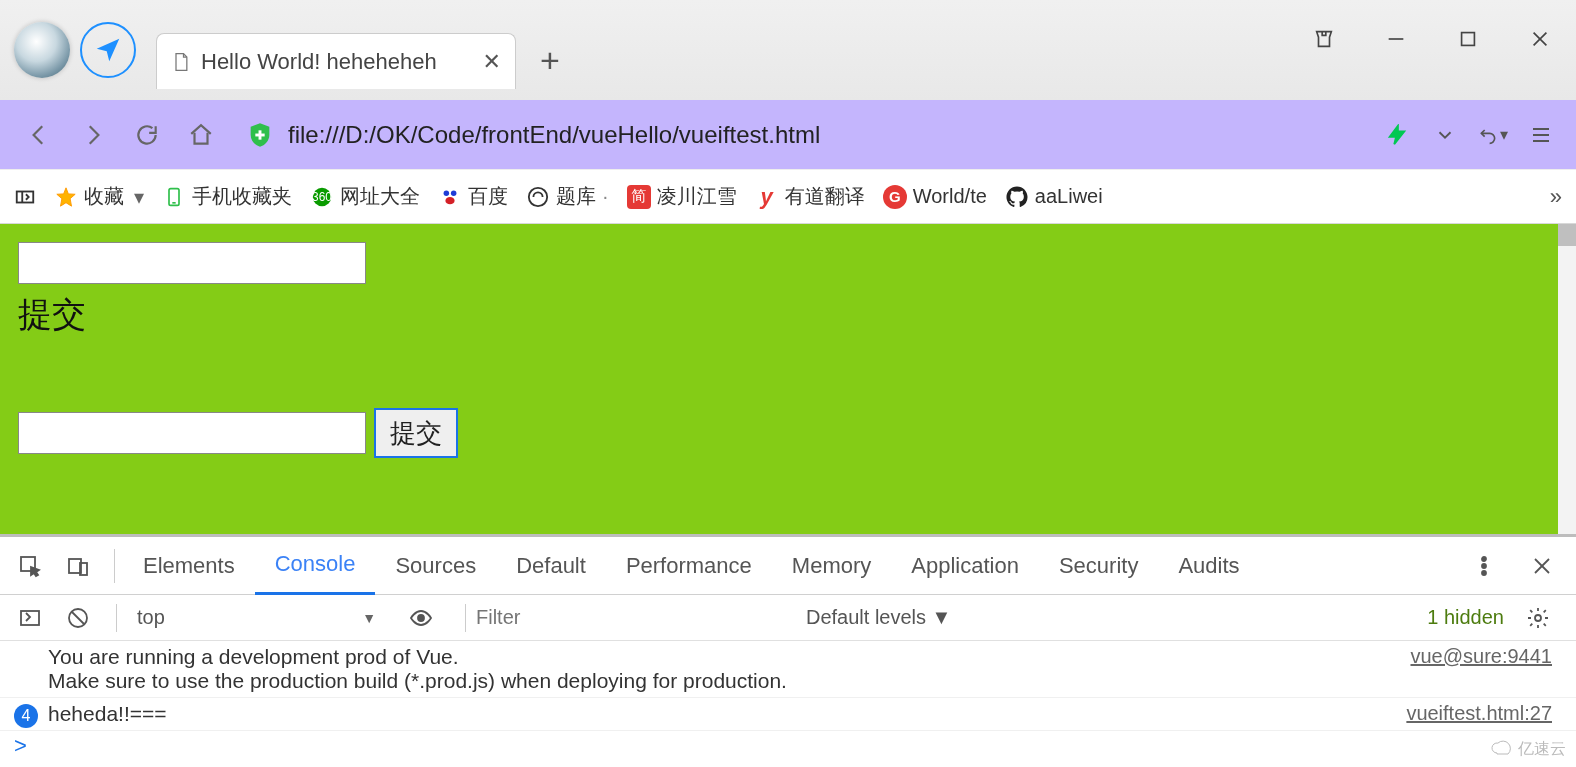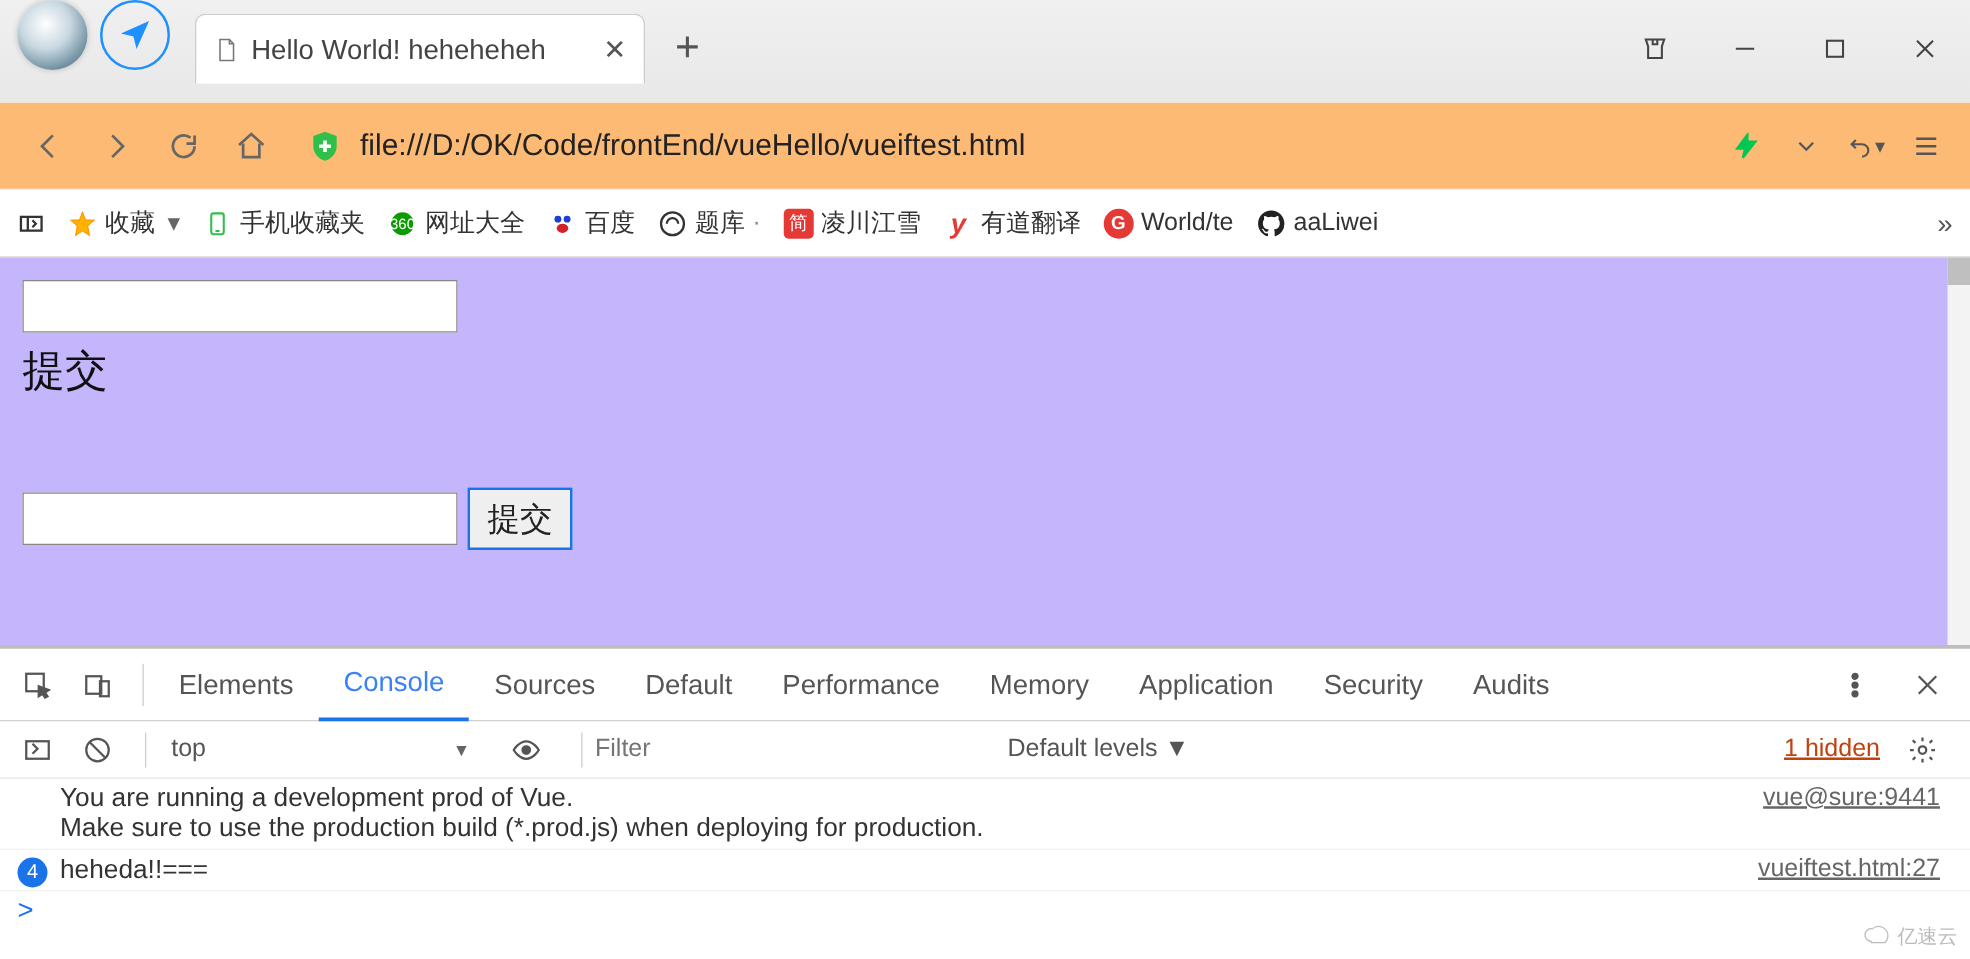--- a/index.html
+++ b/index.html
@@ -1,49 +1,49 @@
 <!DOCTYPE html>
 <html><head>
 <meta charset="utf-8">
 <style>
 *{margin:0;padding:0;box-sizing:border-box;font-family:"Microsoft YaHei","Segoe UI",Arial,sans-serif;}
 body{width:1576px;height:767px;background:#fff;overflow:hidden;font-size:16px;color:#333;position:relative;}
 
-.topbar{height:82px;background:linear-gradient(#f0f0f0,#e8e8e8);display:flex;align-items:flex-start;position:relative;}
+.topbar{height:100px;background:linear-gradient(#f0f0f0,#e8e8e8);display:flex;align-items:center;position:relative;}
 .avatar{width:56px;height:56px;border-radius:50%;margin:0 10px 0 14px;background:radial-gradient(circle at 40% 35%,#fff 0%,#c8d8e0 40%,#7a98a8 70%,#3a5a6a 100%);box-shadow:0 0 5px rgba(0,0,0,.2);}
 .rocket{width:56px;height:56px;border-radius:50%;border:2px solid #1e90ff;display:flex;align-items:center;justify-content:center;margin-right:20px;}
 .rocket svg{width:30px;height:30px;fill:#1e90ff;}
 .tab{height:56px;background:#fff;border:1px solid #ccc;border-bottom:none;border-radius:8px 8px 0 0;display:flex;align-items:center;padding:0 14px;min-width:360px;position:relative;top:11px;}
 .tab .favicon{width:20px;height:20px;margin-right:10px;}
 .tab .favicon svg{width:20px;height:20px;stroke:#777;fill:none;stroke-width:1.5;}
 .tab .title{font-size:22px;color:#444;flex:1;white-space:nowrap;overflow:hidden;}
 .tab .close{margin-left:14px;font-size:22px;color:#555;cursor:pointer;}
 .newtab{width:56px;height:56px;display:flex;align-items:center;justify-content:center;font-size:34px;color:#555;cursor:pointer;margin-left:6px;position:relative;top:10px;}
 .wincontrols{position:absolute;right:0;top:0;height:78px;display:flex;align-items:center;}
 .wincontrols .wc{width:72px;height:50px;display:flex;align-items:center;justify-content:center;color:#555;font-size:22px;}
 .wc svg{width:22px;height:22px;stroke:#444;fill:none;stroke-width:1.8;}
 
-.addrbar{height:70px;background:#fdba74;display:flex;align-items:center;padding:12px 12px;border-bottom:1px solid #eee;}
+.addrbar{height:70px;background:#c4b5fd;display:flex;align-items:center;padding:12px 12px;border-bottom:1px solid #eee;}
 .navbtn{width:46px;height:46px;display:flex;align-items:center;justify-content:center;margin:0 4px;}
 .navbtn svg{width:26px;height:26px;stroke:#666;fill:none;stroke-width:2;}
 .addrfield{flex:1;height:48px;display:flex;align-items:center;margin:0 18px;}
 .shield{width:28px;height:28px;margin-right:14px;}
 .shield svg{width:28px;height:28px;}
 .url{font-size:24px;color:#222;flex:1;white-space:nowrap;overflow:hidden;}
 .rightaddr{display:flex;align-items:center;gap:18px;padding-right:8px;}
 .rightaddr .ic{width:30px;height:30px;display:flex;align-items:center;justify-content:center;}
 .rightaddr svg{stroke:#555;fill:none;stroke-width:2;}
 .flash svg{fill:#00c853;stroke:#00c853;}
 
 .bookmarks{height:54px;background:#fff;display:flex;align-items:center;padding:0 14px;gap:18px;border-bottom:1px solid #d8d8d8;font-size:20px;color:#333;white-space:nowrap;}
 .bookmarks .bm{display:flex;align-items:center;gap:6px;cursor:pointer;}
 .bookmarks .bm .bico{width:24px;height:24px;display:flex;align-items:center;justify-content:center;}
 .star svg{fill:#ffb300;stroke:#ff9800;}
 
-.page{height:310px;background:#c4b5fd;position:relative;overflow:auto;}
+.page{height:310px;background:#84cc16;position:relative;overflow:auto;}
 .page .scrollind{position:absolute;right:0;top:0;width:18px;height:100%;background:#f3f3f3;}
 .page .scrollthumb{position:absolute;right:0;top:0;width:18px;height:22px;background:#bfbfbf;}
 .page-inner{padding:18px;}
 .txtin{width:348px;height:42px;border:1px solid #888;margin-bottom:8px;display:block;}
 .biglabel{font-size:34px;color:#111;margin-bottom:70px;}
 .row2{display:flex;align-items:center;gap:8px;}
 .row2 .txtin{margin-bottom:0;}
 .btn{height:50px;padding:0 14px;border:2px solid #1a73e8;background:#efefef;font-size:26px;color:#222;cursor:pointer;}
 
 .devtools{border-top:3px solid #bdbdbd;background:#fff;}
@@ -53,21 +53,21 @@
 .dt-tab{padding:0 20px;height:58px;display:flex;align-items:center;font-size:22px;color:#555;cursor:pointer;}
 .dt-tab.active{color:#3b82f6;border-bottom:3px solid #1a73e8;font-weight:400;}
 .dt-right{position:absolute;right:6px;display:flex;align-items:center;gap:10px;}
 .dt-toolbar{height:46px;display:flex;align-items:center;padding:0 10px;border-bottom:1px solid #e0e0e0;font-size:20px;color:#555;}
 .dt-toolbar .sep{width:1px;height:28px;background:#ccc;margin:0 10px;}
 .dt-toolbar .ctx{display:flex;align-items:center;gap:6px;padding:0 10px;min-width:260px;border-right:1px solid transparent;}
 .dt-toolbar .ctx .tri{font-size:14px;color:#666;margin-left:auto;}
 .dt-toolbar .eye{margin:0 14px;}
 .dt-toolbar input.filter{border:none;outline:none;font-size:20px;color:#555;width:320px;background:transparent;}
 .dt-toolbar .levels{margin-left:10px;}
-.dt-toolbar .hidden{margin-left:auto;color:#c2410c;text-decoration:underline;}
+.dt-toolbar .hidden{margin-left:auto;color:#4d7c0f;}
 .dt-toolbar .gear{margin-left:14px;}
 .console{font-family:Menlo,Consolas,monospace;font-size:21px;background:#fff;}
 .console .msg{display:flex;padding:4px 24px 4px 48px;position:relative;border-bottom:1px solid #f0f0f0;}
 .console .msg .txt{flex:1;white-space:pre;color:#333;}
 .console .msg .src{color:#666;text-decoration:underline;font-size:20px;}
 .console .msg.count::before{content:attr(data-count);position:absolute;left:14px;top:6px;width:24px;height:24px;border-radius:50%;background:#1a73e8;color:#fff;font-size:16px;display:flex;align-items:center;justify-content:center;font-family:Arial;}
 .console .prompt{color:#1a73e8;padding:2px 0 2px 14px;font-size:22px;}
 .watermark{position:absolute;right:10px;bottom:6px;font-size:16px;color:#bbb;display:flex;align-items:center;gap:4px;}
 .watermark svg{width:24px;height:24px;stroke:#bbb;fill:none;}
 </style>

